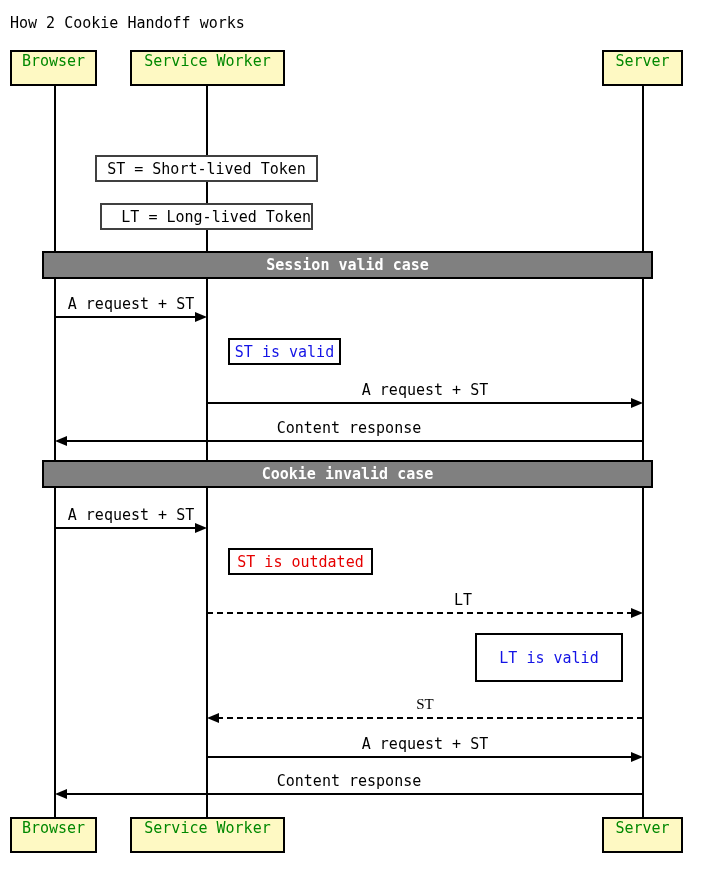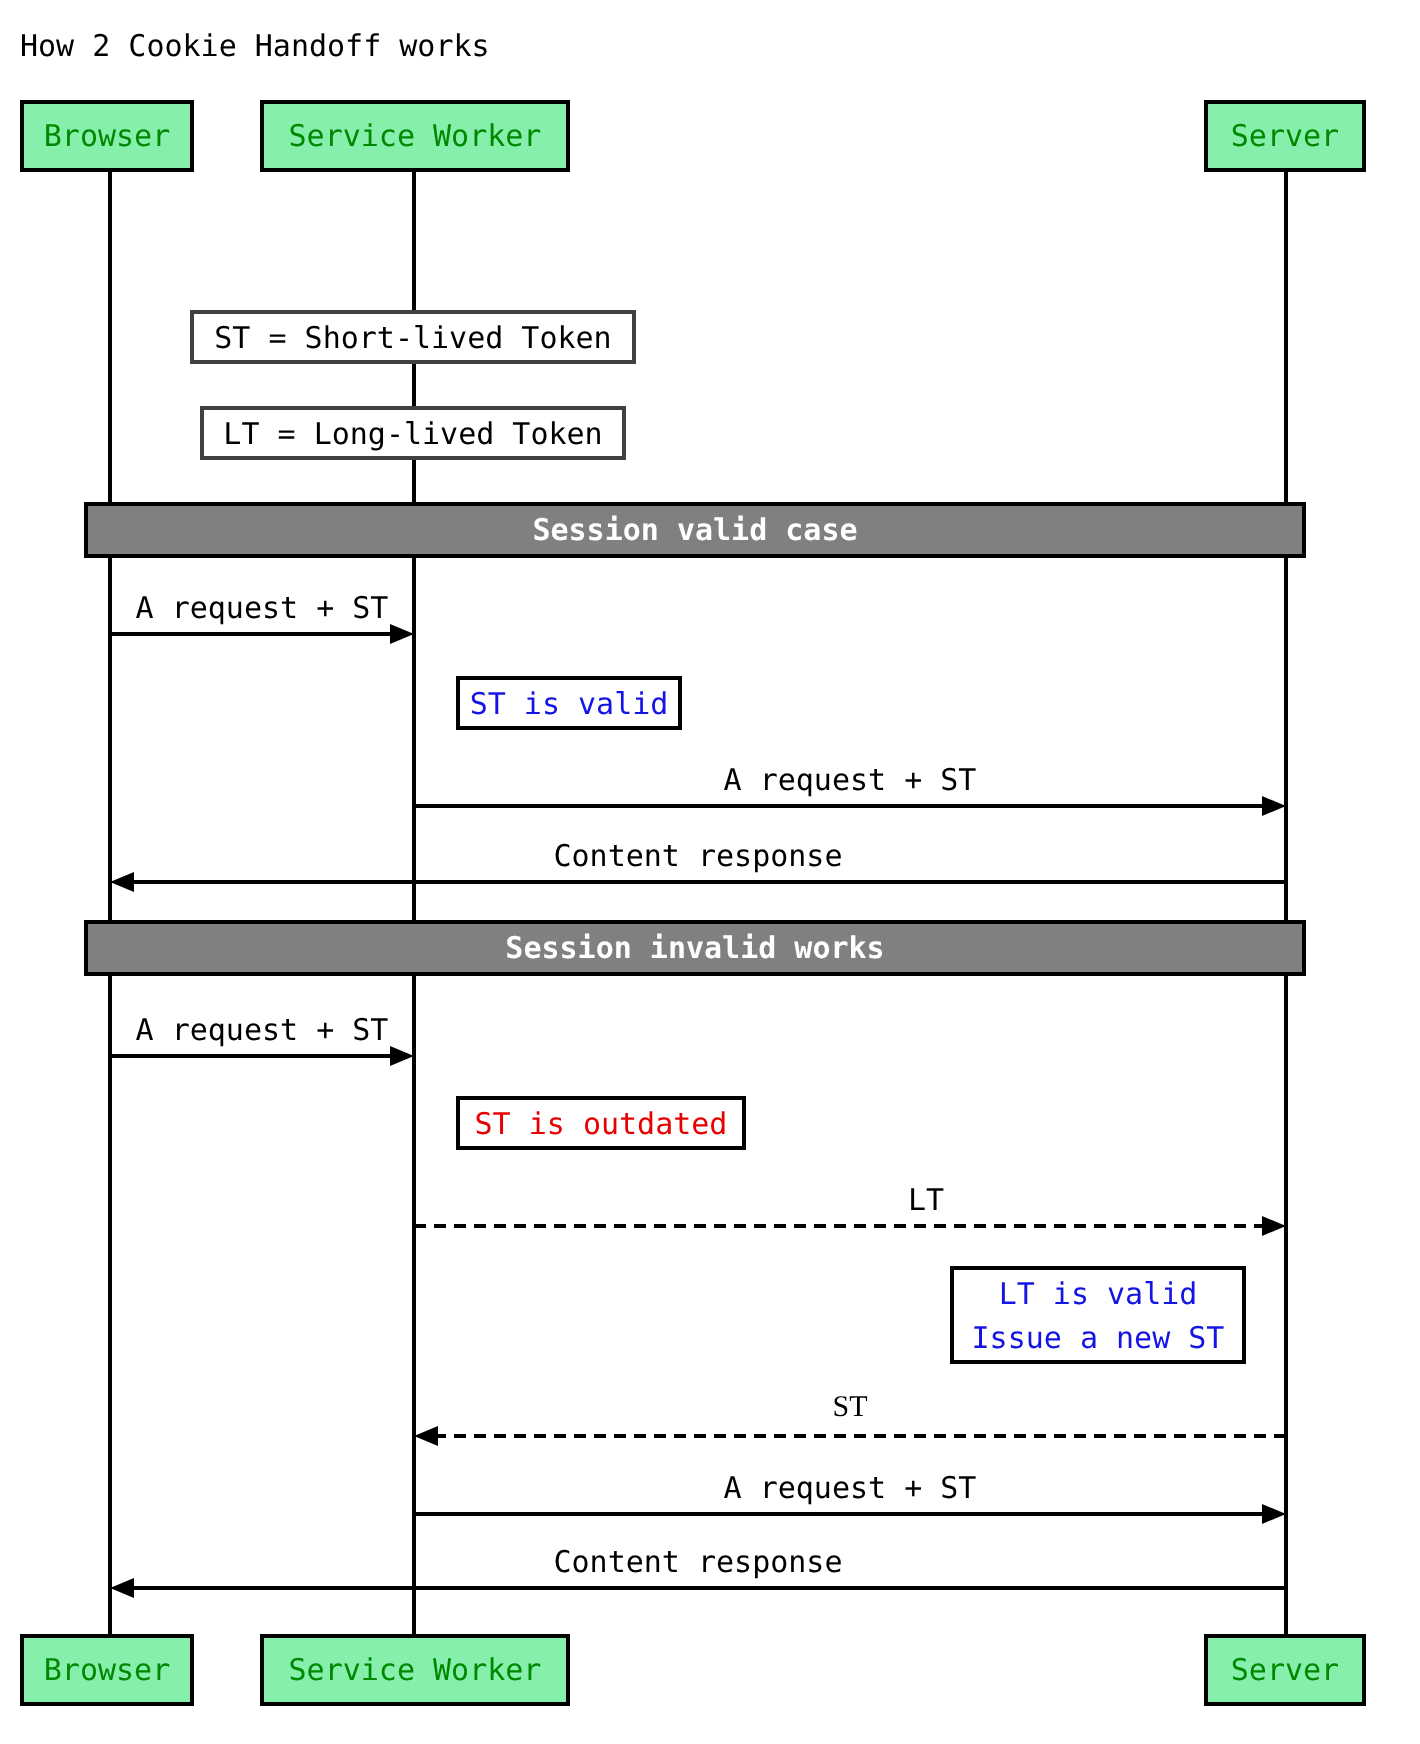--- a/index.html
+++ b/index.html
@@ -25,24 +25,23 @@
     position: absolute;
     width: 2px;
     background: #000000;
     z-index: 1;
   }
   .actor-box {
     position: absolute;
     height: 36px;
     box-sizing: border-box;
     border: 2px solid #000000;
-    background: #86efac;
+    background: #fef9c3;
     color: #008800;
     display: flex;
-    align-items: center;
     justify-content: center;
     z-index: 4;
     white-space: nowrap;
   }
   .def-note {
     position: absolute;
     height: 27px;
     box-sizing: border-box;
     border: 2px solid #404040;
     background: #ffffff;
@@ -127,21 +126,21 @@
   <div class="actor-box" style="left:130px; top:50px; width:155px;">
     <span>Service Worker</span>
   </div>
   <div class="actor-box" style="left:602px; top:50px; width:81px;">
     <span>Server</span>
   </div>
 
   <div class="def-note" style="left:95px; top:155px; width:223px;">
     <span>ST = Short-lived Token</span>
   </div>
-  <div class="def-note" style="left:100px; top:203px; width:213px;">
+  <div class="def-note" style="left:100px; top:203px; width:213px;justify-content:flex-end;">
     <span>LT = Long-lived Token</span>
   </div>
 
   <div class="divider" style="top:251px;text-align:center;">
     <span>Session valid case</span>
   </div>
 
   <div class="msg-label" style="left:55px; width:152px; top:295px;">A request + ST</div>
   <div class="msg-line" style="left:55px; width:142px; top:316px;"></div>
   <div class="arrowhead right" style="left:195px; top:312px;"></div>
@@ -152,38 +151,37 @@
 
   <div class="msg-label" style="left:207px; width:436px; top:381px;">A request + ST</div>
   <div class="msg-line" style="left:207px; width:426px; top:402px;"></div>
   <div class="arrowhead right" style="left:631px; top:398px;"></div>
 
   <div class="msg-label" style="left:55px; width:588px; top:419px;">Content response</div>
   <div class="msg-line" style="left:65px; width:578px; top:440px;"></div>
   <div class="arrowhead left" style="left:55px; top:436px;"></div>
 
   <div class="divider" style="top:460px;">
-    <span>Session invalid works</span>
+    <span>Cookie invalid case</span>
   </div>
 
   <div class="msg-label" style="left:55px; width:152px; top:506px;">A request + ST</div>
   <div class="msg-line" style="left:55px; width:142px; top:527px;"></div>
   <div class="arrowhead right" style="left:195px; top:523px;"></div>
 
   <div class="state-note red" style="left:228px; top:548px; width:145px; height:27px;">
     <span>ST is outdated</span>
   </div>
 
   <div class="msg-label" style="left:207px; width:512px; top:591px;">LT</div>
   <div class="msg-line dashed" style="left:207px; width:426px; top:612px;"></div>
   <div class="arrowhead right" style="left:631px; top:608px;"></div>
 
   <div class="state-note blue" style="left:475px; top:633px; width:148px; height:49px;">
     <span>LT is valid</span>
-    <span>Issue a new ST</span>
   </div>
 
   <div class="msg-label" style="left:207px; width:436px; top:696px;font-family:Liberation Serif, serif;">ST</div>
   <div class="msg-line dashed" style="left:217px; width:426px; top:717px;"></div>
   <div class="arrowhead left" style="left:207px; top:713px;"></div>
 
   <div class="msg-label" style="left:207px; width:436px; top:735px;">A request + ST</div>
   <div class="msg-line" style="left:207px; width:426px; top:756px;"></div>
   <div class="arrowhead right" style="left:631px; top:752px;"></div>
 

